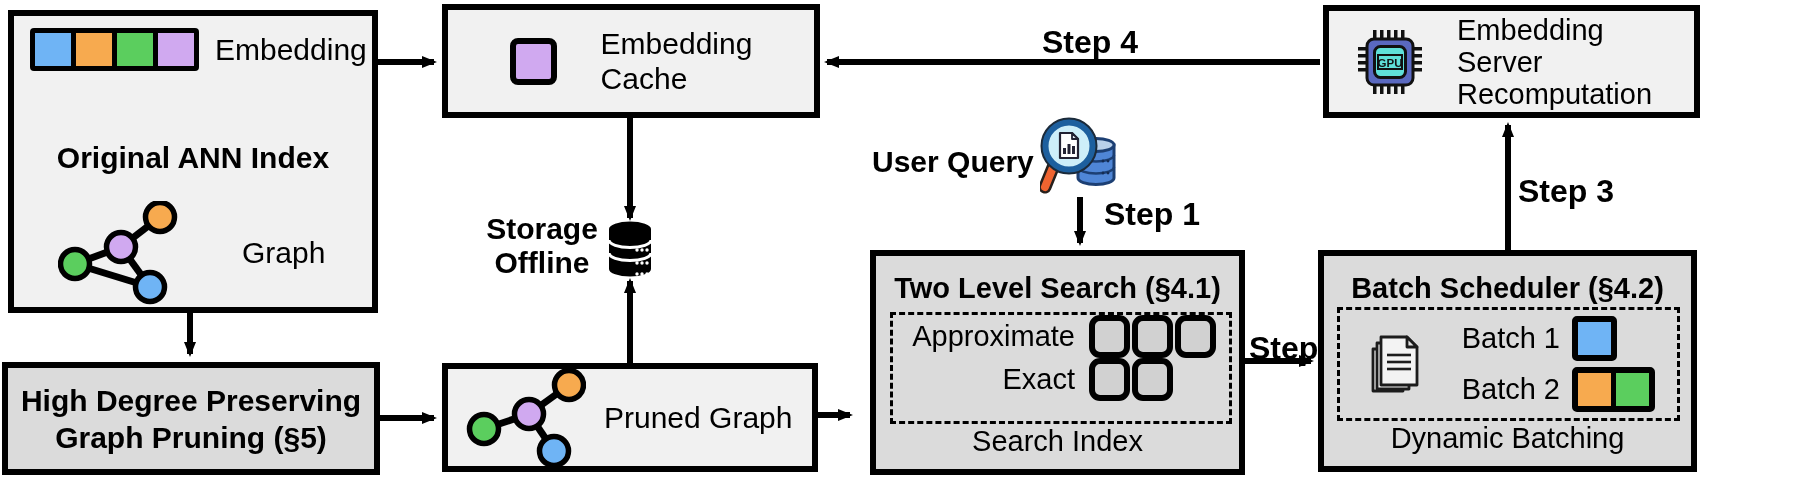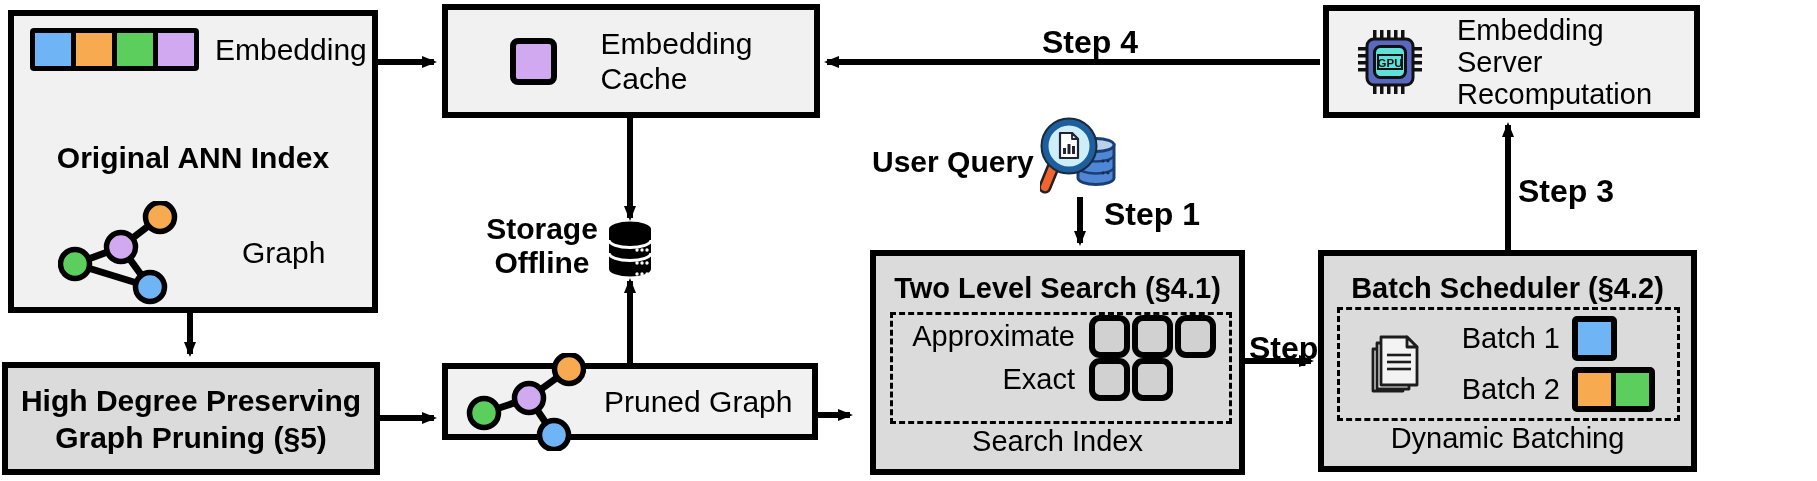--- a/index.html
+++ b/index.html
@@ -34,21 +34,21 @@
   .cache-box{left:442px;top:4px;width:378px;height:114px;display:flex;align-items:center;justify-content:center;gap:44px;}
   .cache-square{width:47px;height:47px;border:6px solid #000;border-radius:8px;box-sizing:border-box;background:var(--purple);}
   .two-line{font-size:30px;line-height:35px;}
 
   
   .storage-label{position:absolute;left:457px;top:212px;width:170px;text-align:center;
                  font-weight:bold;font-size:30px;line-height:34px;}
   .storage-icon{position:absolute;left:602px;top:220px;}
 
   
-  .pruned-box{left:442px;top:363px;width:376px;height:77px;display:flex;align-items:center;gap:18px;padding-left:14px;}
+  .pruned-box{left:442px;top:363px;width:376px;height:109px;display:flex;align-items:center;gap:18px;padding-left:14px;}
 
   
   .uq-label{position:absolute;left:872px;top:145px;font-weight:bold;font-size:30px;white-space:nowrap;}
   .uq-icon{position:absolute;left:1040px;top:117px;}
 
   
   .tls-box{left:858px;top:250px;width:375px;height:225px;margin-left:12px;}
   .panel-title{margin-top:16px;text-align:center;font-weight:bold;font-size:29px;white-space:nowrap;}
   .tls-dashed{position:absolute;left:14px;top:56px;width:342px;height:112px;border:3px dashed #000;
               box-sizing:border-box;display:flex;flex-direction:column;justify-content:flex-start;}

